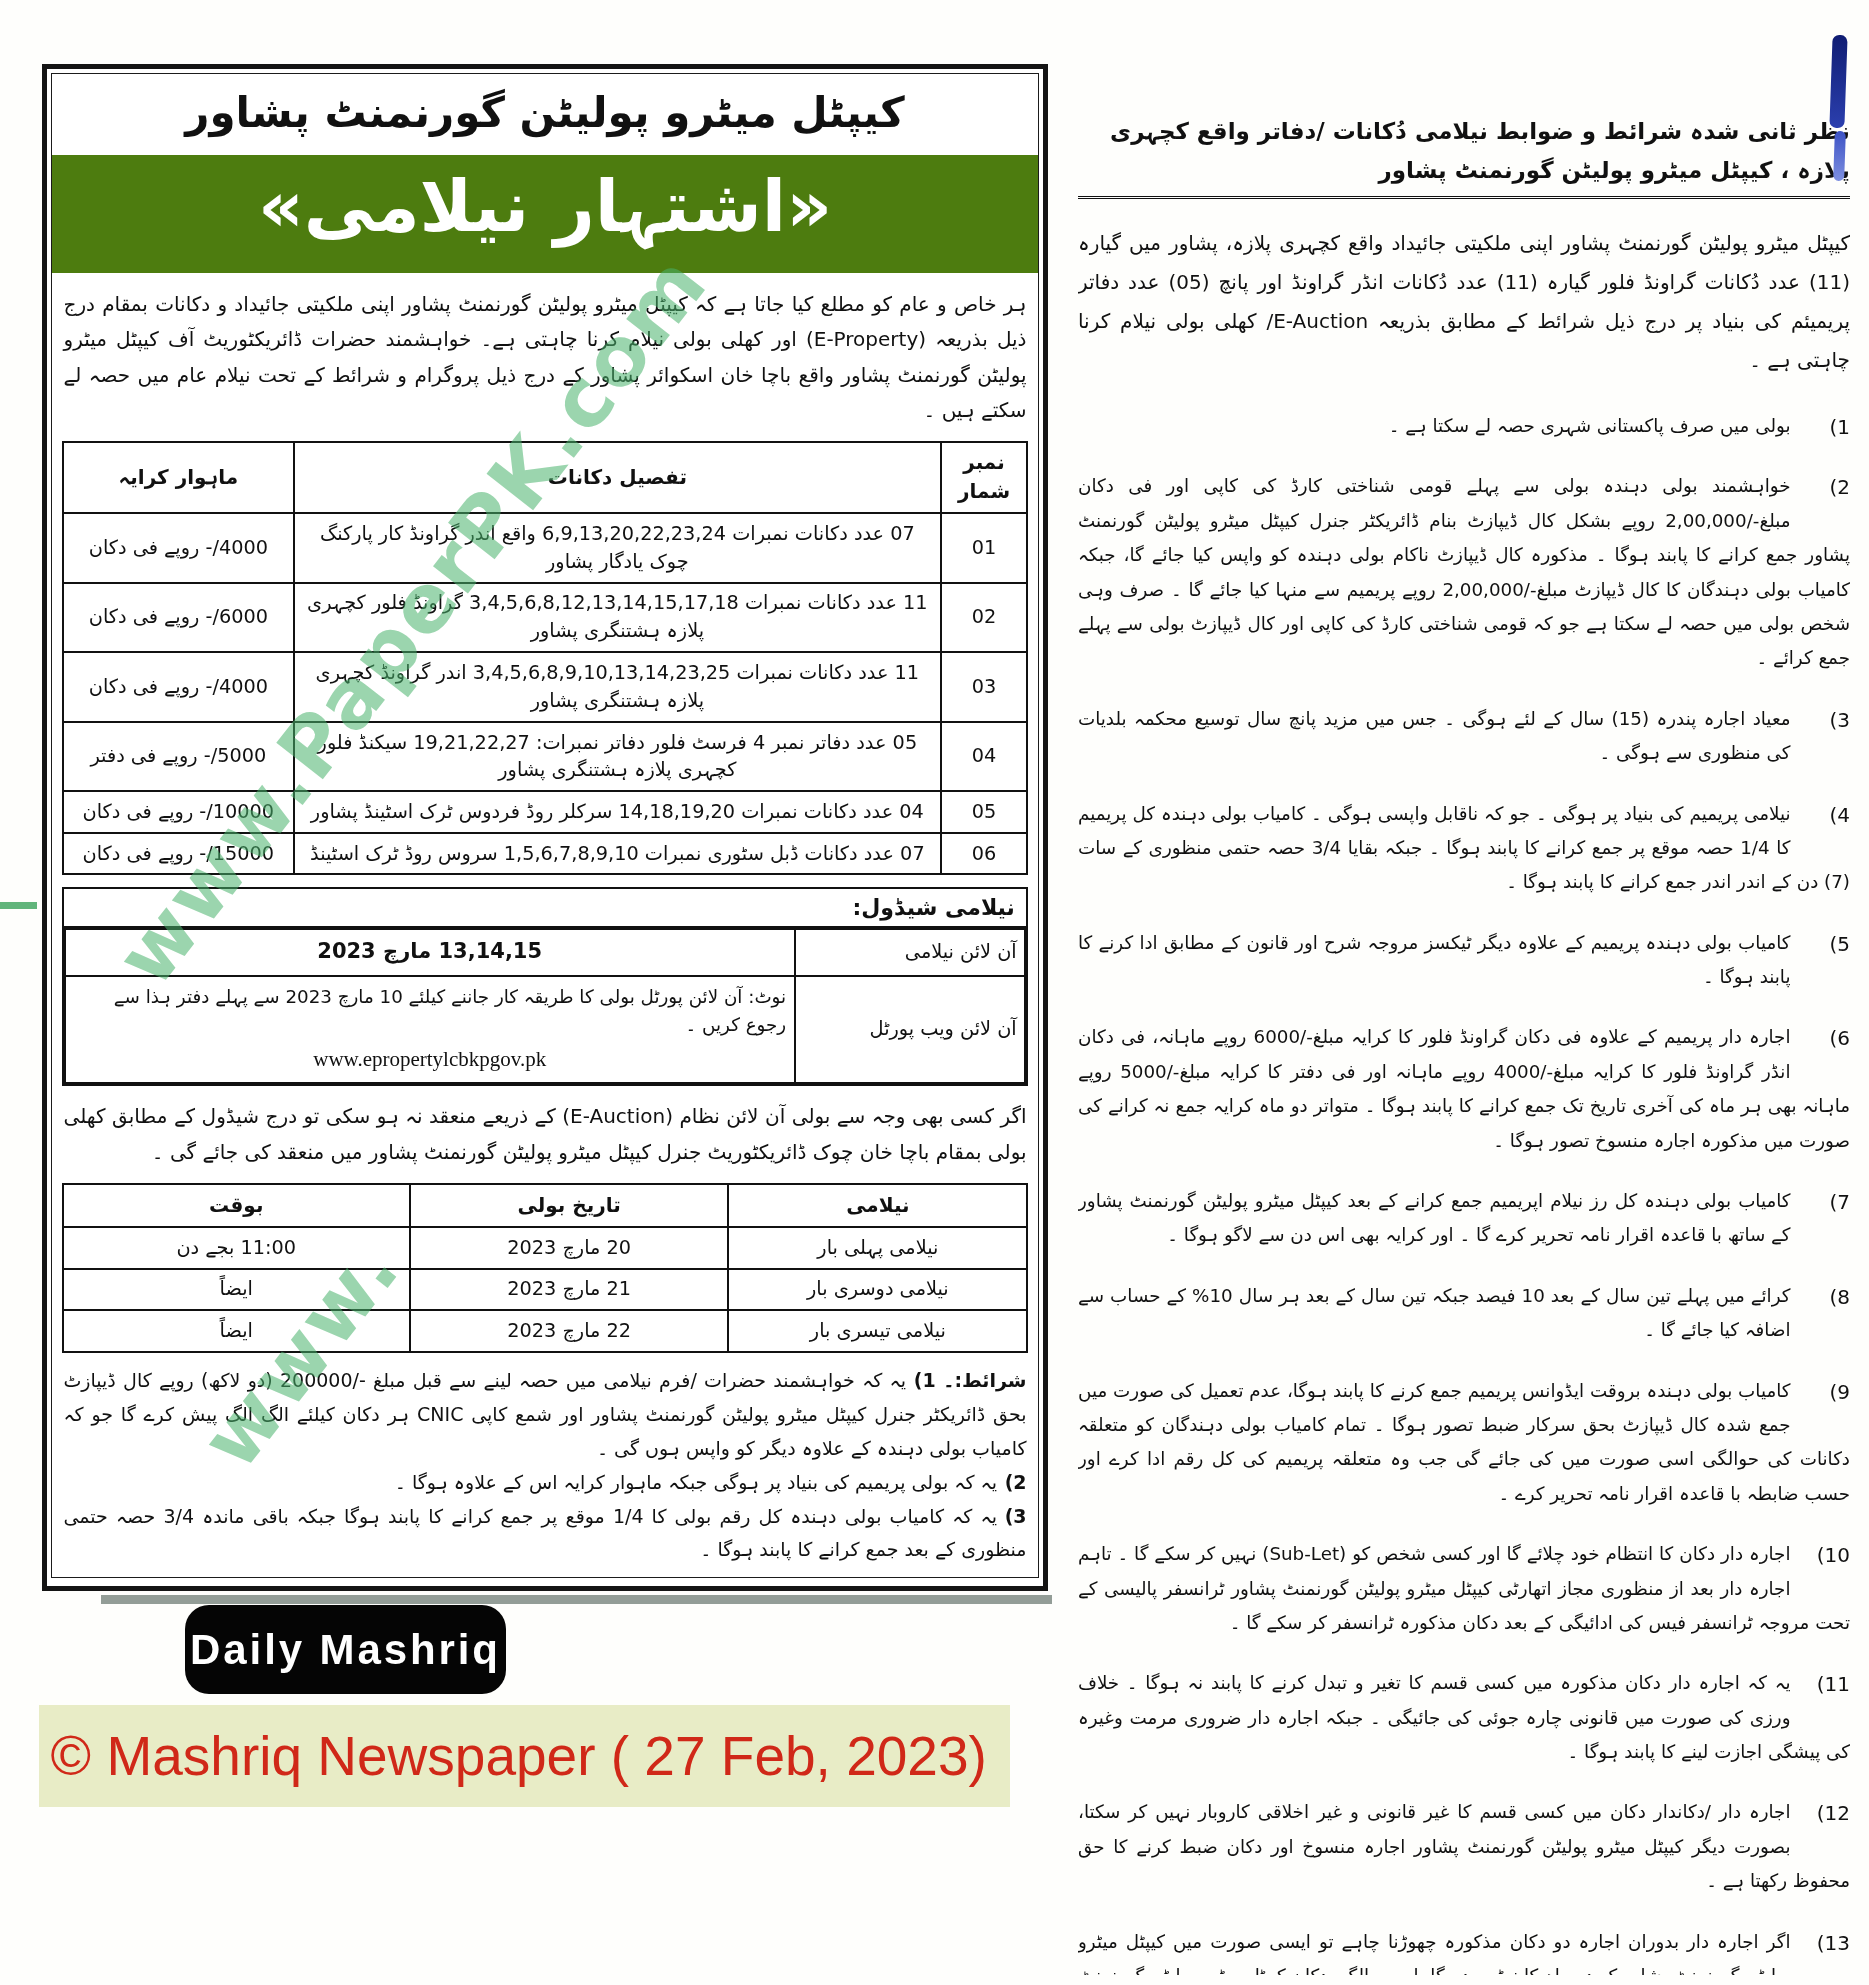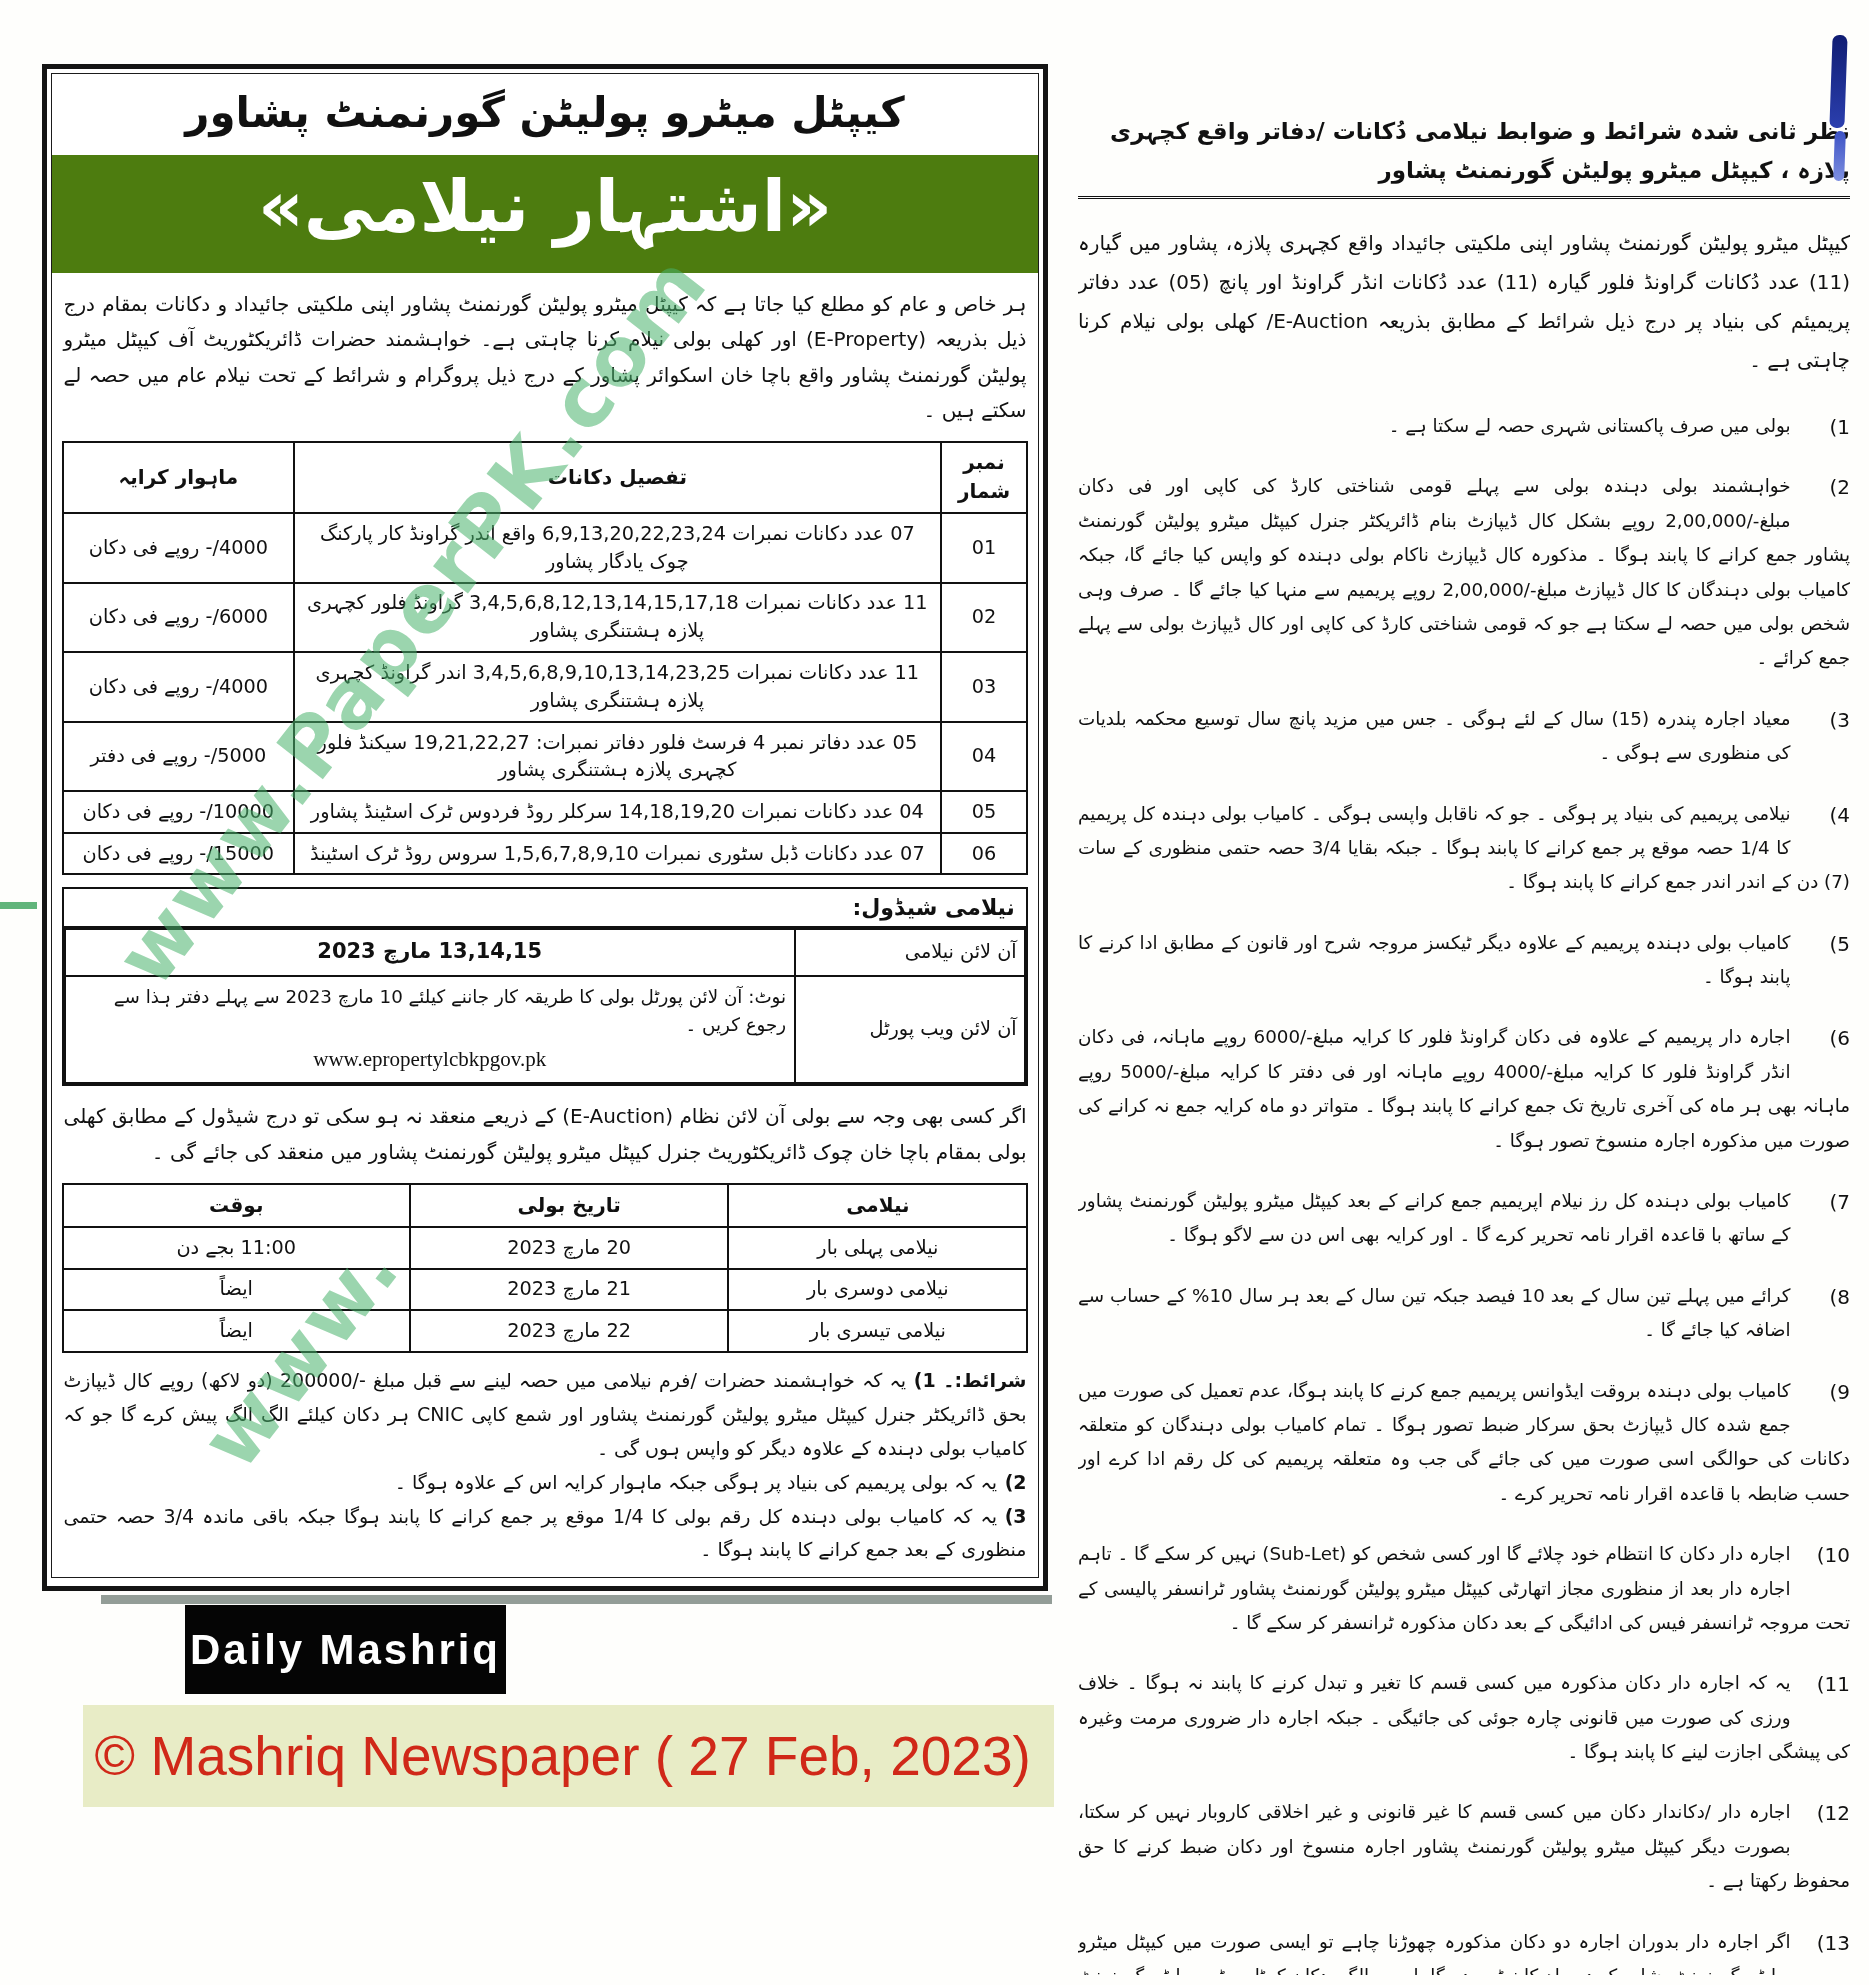--- a/index.html
+++ b/index.html
@@ -42,24 +42,24 @@
   .conds{margin:11.6px 1.9px 7.7px;font-size:19px;line-height:1.78;text-align:justify;}
   .cond-head{float:right;font-weight:bold;margin-left:7.7px;}
   .cond-num{float:right;direction:ltr;unicode-bidi:isolate;font-weight:bold;margin-left:7.7px;}
   .cond-item{text-align:justify;}
 
   .box-shadow-line{position:absolute;left:101px;top:1595px;width:951px;height:8.7px;background:#939d97;}
 
   
   .mashriq-bar{position:absolute;left:185px;top:1605px;width:321px;height:89px;background:#050505;
                color:#fff;font-family:"Liberation Sans",sans-serif;font-weight:bold;font-size:42px;
-               text-align:center;line-height:89px;letter-spacing:2.9px;}
+               text-align:center;line-height:89px;letter-spacing:2.9px;border-radius:24px;}
   .copyright{position:absolute;left:39px;top:1705px;width:971px;height:102px;background:#e8ecc6;
              color:#d02818;font-family:"Liberation Sans",sans-serif;font-size:55px;font-weight:500;
-             line-height:102px;white-space:nowrap;padding-left:11.6px;box-sizing:border-box;margin-left:44px;}
+             line-height:102px;white-space:nowrap;padding-left:11.6px;box-sizing:border-box;}
 
   
   .terms-col{position:absolute;left:1078px;top:112px;width:772px;height:1863px;direction:rtl;overflow:hidden;}
   .terms-head{font-size:23px;font-weight:bold;text-align:right;line-height:1.7;
               border-bottom:3.9px double #111;padding-bottom:5.8px;margin-bottom:25px;}
   .terms-intro{font-size:20px;line-height:1.95;text-align:justify;margin:9px 0 29px;}
   .term-item{font-size:18.3px;line-height:1.88;text-align:justify;margin-bottom:26px;}
   .term-num{float:right;direction:ltr;unicode-bidi:isolate;font-size:20px;margin-left:13.5px;
             min-width:46px;text-align:right;}
 

